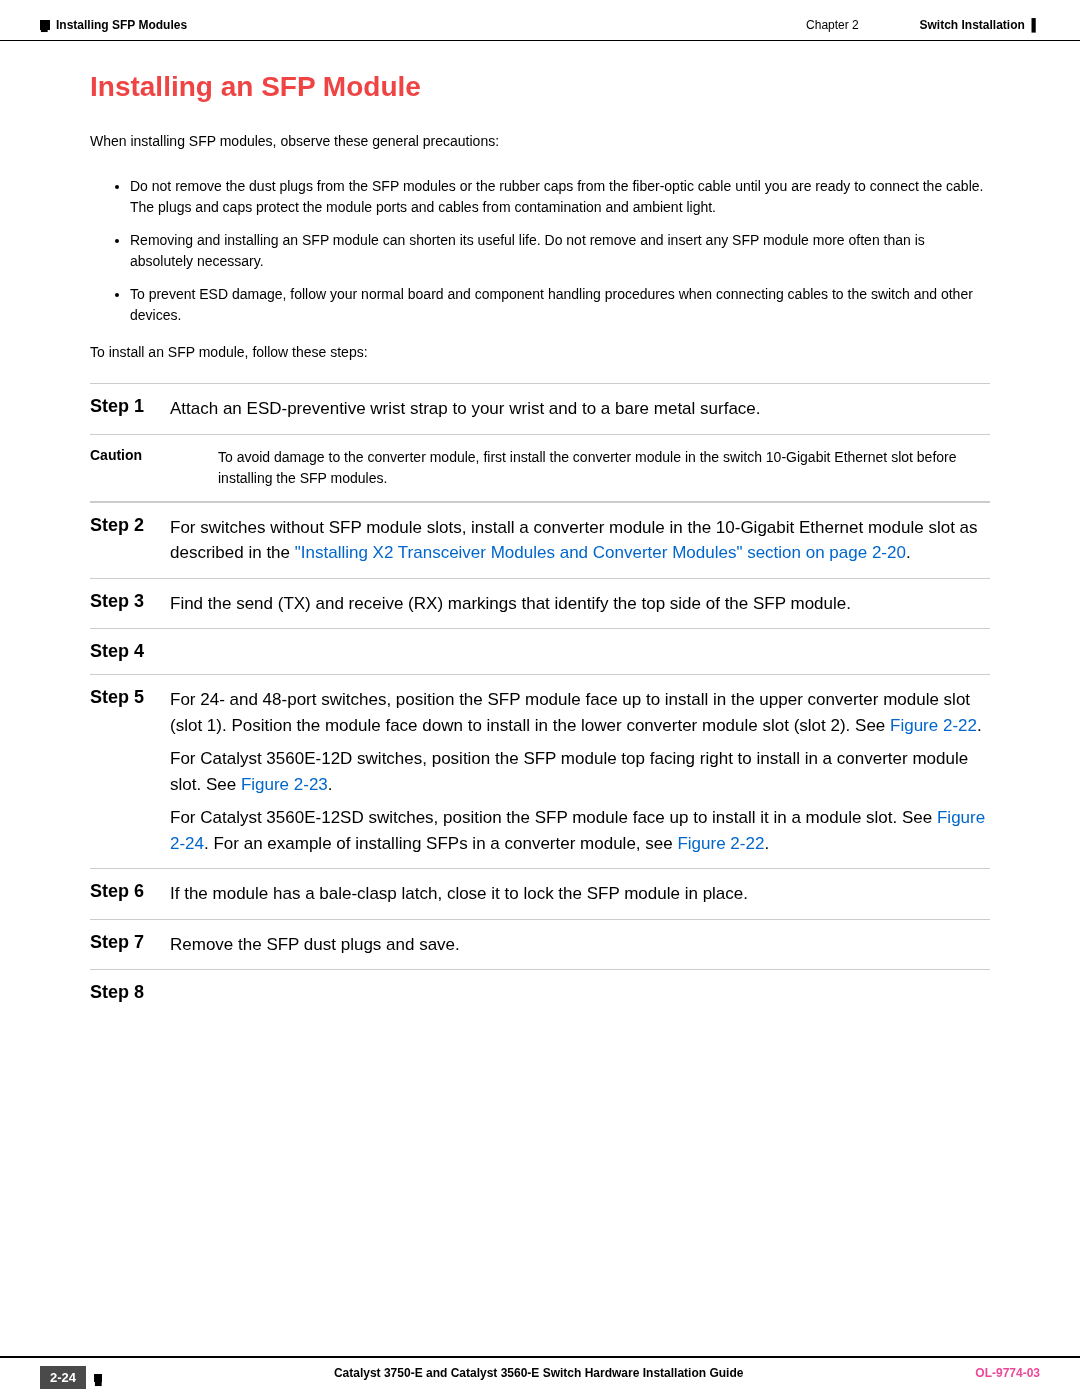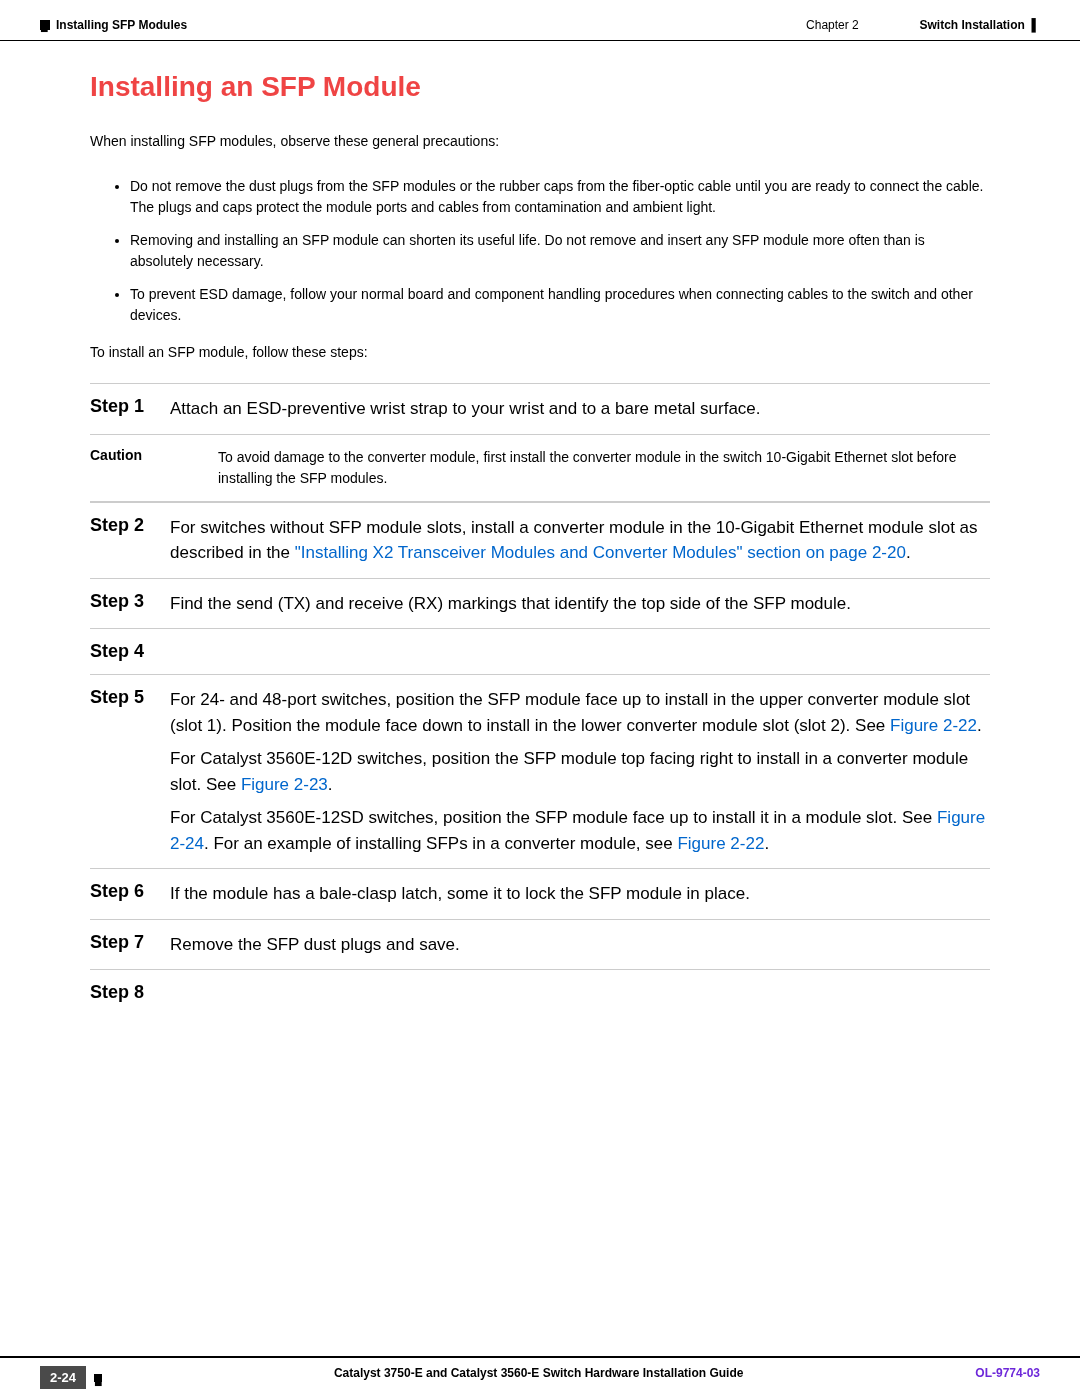--- a/index.html
+++ b/index.html
@@ -203,21 +203,21 @@
     .footer-center {
       font-size: 12px;
       color: #000;
       font-weight: bold;
       text-align: center;
       flex: 1;
     }
 
     .footer-right {
       font-size: 12px;
-      color: #6d28d9;
+      color: #ec4899;
       font-weight: bold;
     }
   </style>
 </head>
 <body>
 
 <div class="page-container">
 
   <div class="page-header">
     <div class="header-left">
@@ -285,21 +285,21 @@
         <div class="step-content">
           <p>For 24- and 48-port switches, position the SFP module face up to install in the upper converter module slot (slot 1). Position the module face down to install in the lower converter module slot (slot 2). See <a href="#">Figure 2-22</a>.</p>
           <p>For Catalyst 3560E-12D switches, position the SFP module top facing right to install in a converter module slot. See <a href="#">Figure 2-23</a>.</p>
           <p>For Catalyst 3560E-12SD switches, position the SFP module face up to install it in a module slot. See <a href="#">Figure 2-24</a>. For an example of installing SFPs in a converter module, see <a href="#">Figure 2-22</a>.</p>
         </div>
       </div>
 
       <div class="step-row">
         <div class="step-label"><strong>Step 6</strong></div>
         <div class="step-content">
-          <p>If the module has a bale-clasp latch, some it to lock the SFP module in place.</p>
+          <p>If the module has a bale-clasp latch, close it to lock the SFP module in place.</p>
         </div>
       </div>
 
       <div class="step-row">
         <div class="step-label"><strong>Step 7</strong></div>
         <div class="step-content">
           <p>Remove the SFP dust plugs and save.</p>
         </div>
       </div>
 

